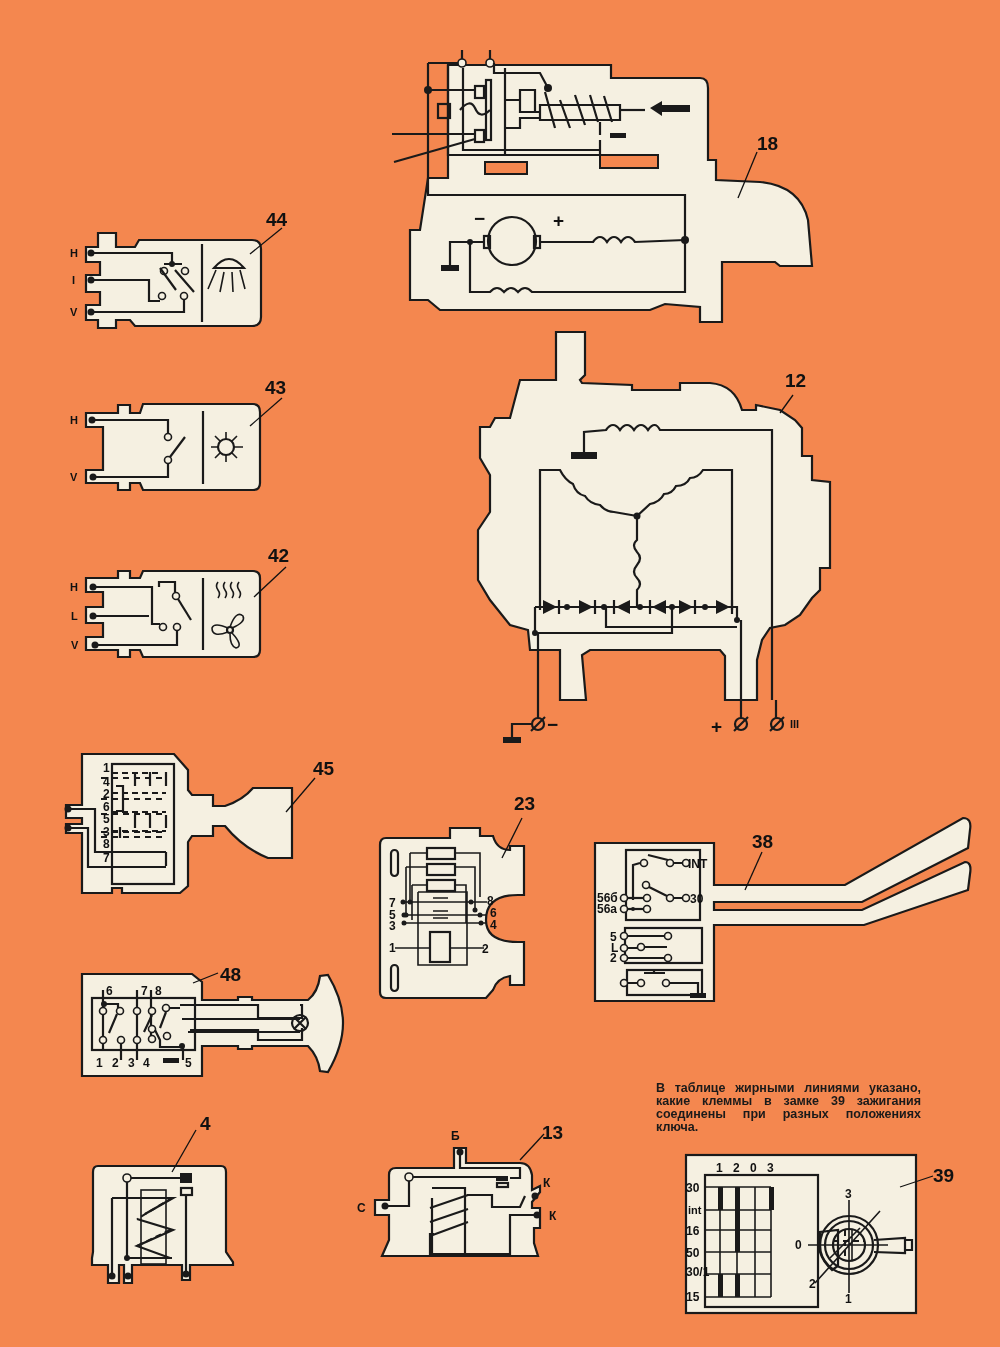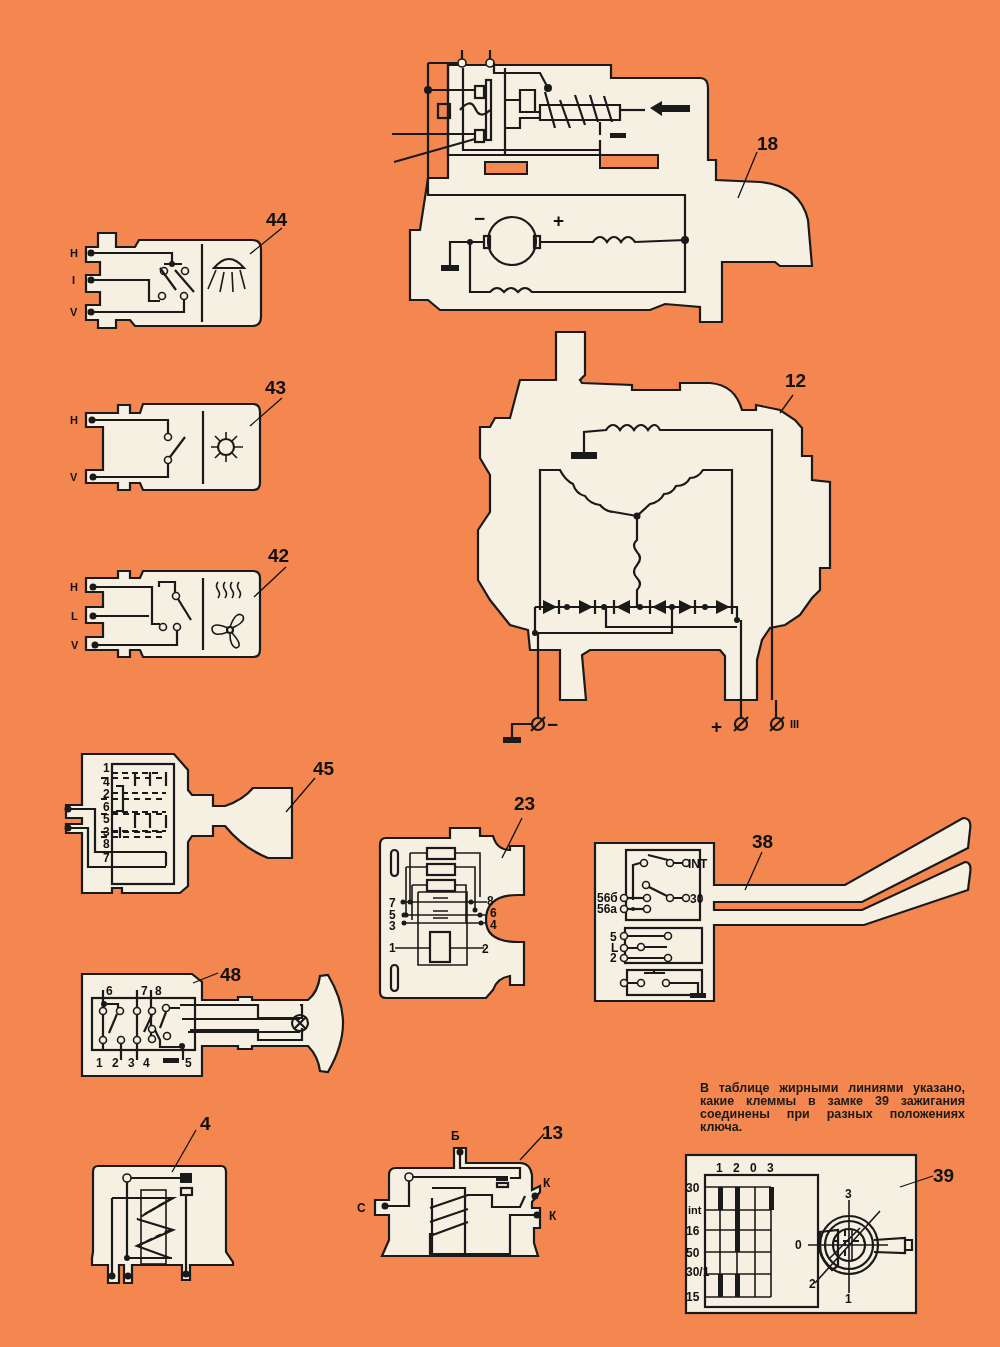--- a/index.html
+++ b/index.html
@@ -10,21 +10,21 @@
   .w{fill:none;stroke:#1a1a1a;stroke-width:2.2;}
   .wt{fill:none;stroke:#1a1a1a;stroke-width:1.6;}
   .dash{fill:none;stroke:#1a1a1a;stroke-width:2;stroke-dasharray:6 4;}
   .dot{fill:#1a1a1a;}
   .oc{fill:#f5f0e1;stroke:#1a1a1a;stroke-width:1.6;}
   .gnd{fill:#1a1a1a;}
   .num{font-weight:bold;font-size:19px;fill:#111;}
   .lbl{font-weight:bold;font-size:11px;fill:#111;}
   .lblm{font-weight:bold;font-size:12px;fill:#111;}
   .lead{stroke:#111;stroke-width:1.3;fill:none;}
-  #note{position:absolute;left:700px;top:1082px;width:265px;font-weight:bold;font-size:12.5px;line-height:13px;color:#1a1a1a;text-align:justify;text-align-last:left;}
+  #note{position:absolute;left:656px;top:1082px;width:265px;font-weight:bold;font-size:12.5px;line-height:13px;color:#1a1a1a;text-align:justify;text-align-last:left;}
 </style>
 </head>
 <body>
 
 <div id="page">
 <svg width="1000" height="1347" viewBox="0 0 1000 1347">
 
   <g>
     <path class="body" d="M448,65 L611,65 L611,78 L700,78 Q708,78 708,88 L708,160 L716,160 L716,180 L760,182 Q800,186 808,220 L812,266 L780,266 L775,262 L722,262 L722,322 L700,322 L700,307 L665,304 L650,310 L440,310 L428,300 L410,300 L410,230 L420,230 L428,178 L448,178 Z"></path>
 

